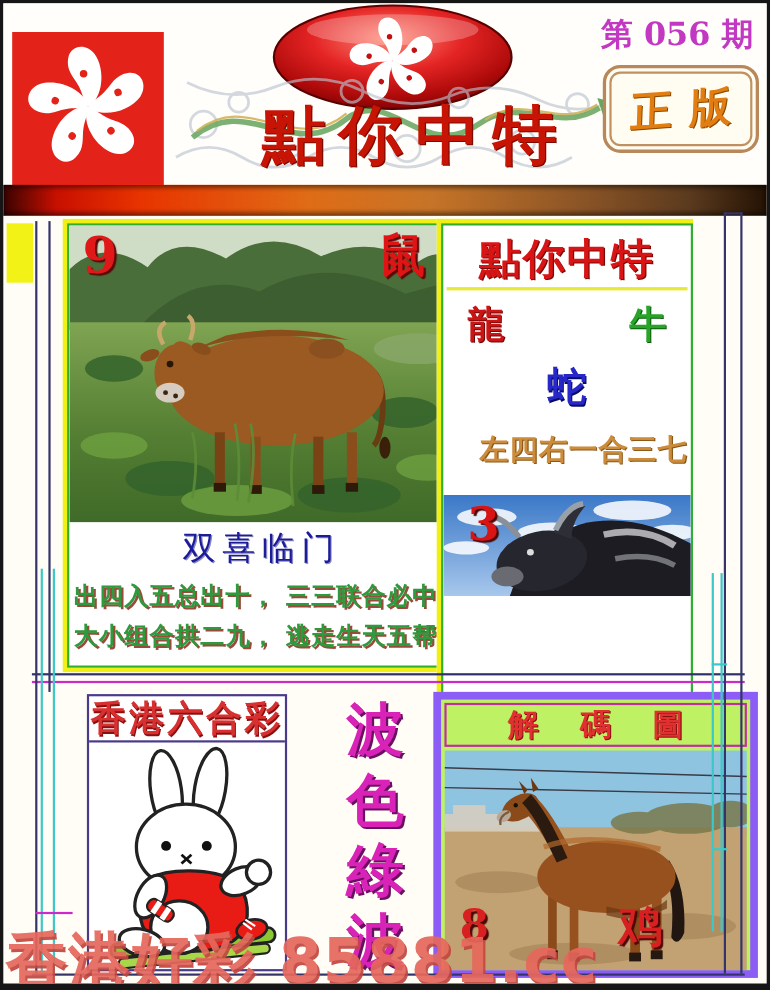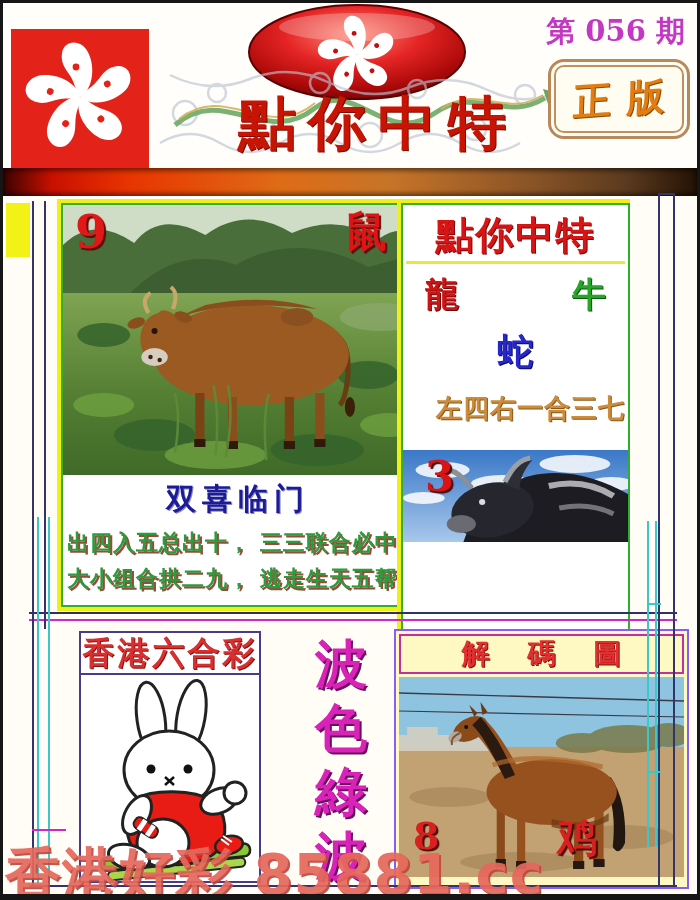--- a/index.html
+++ b/index.html
@@ -55,21 +55,21 @@
   .corner-num{
     position:absolute;left:12px;top:4px;font-size:46px;font-weight:bold;color:#e01818;
     font-family:"DejaVu Serif",serif;text-shadow:2px 2px 1px #5a0808;line-height:1;
   }
   .corner-zodiac{
     position:absolute;right:26px;top:6px;font-size:42px;font-weight:bold;color:#e01414;
     text-shadow:2px 2px 1px #5a0808;line-height:1;
   }
   .caption{
     position:absolute;left:0;right:0;top:272px;height:44px;
-    font-size:30px;font-weight:bold;color:#1c1c9a;text-align:center;line-height:44px;
+    font-size:30px;font-weight:normal;color:#1c1c9a;text-align:center;line-height:44px;
     letter-spacing:6px;text-shadow:1px 1px 0 #8a8ac0;
   }
   .verse{position:absolute;left:4px;right:0;top:320px;}
   .verse-line{
     font-size:22px;font-weight:bold;color:#2d9b3d;line-height:36px;white-space:nowrap;
     text-shadow:2px 2px 0 #9a4a3a;letter-spacing:1px;
   }
 
   
   .tip-frame{
@@ -116,21 +116,21 @@
   
   .wave-col{position:absolute;left:297px;top:630px;width:82px;text-align:center;}
   .wave-char{
     font-size:52px;font-weight:bold;color:#d822b8;line-height:62px;height:64px;
     text-shadow:2px 2px 0 #6a1060;
   }
 
   
   .decode-box{
     position:absolute;left:391px;top:626px;width:295px;height:260px;box-sizing:border-box;
-    border:2px solid #8b5cf6;background:#fef9c3;
+    border:7px solid #8b5cf6;background:#bef264;
   }
   .decode-head{
     margin:3px;border:2px solid #c030a0;height:40px;box-sizing:border-box;
     font-size:28px;font-weight:bold;color:#e03030;text-align:center;line-height:36px;
     letter-spacing:14px;text-indent:14px;text-shadow:1px 1px 0 #8a1010;white-space:nowrap;
   }
   .horse-wrap{position:relative;margin:0 3px;height:200px;overflow:hidden;}
   .horse-num{
     position:absolute;left:14px;bottom:22px;font-size:38px;font-weight:bold;color:#d82020;
     font-family:"DejaVu Serif",serif;text-shadow:2px 2px 1px #4a0606;line-height:1;

